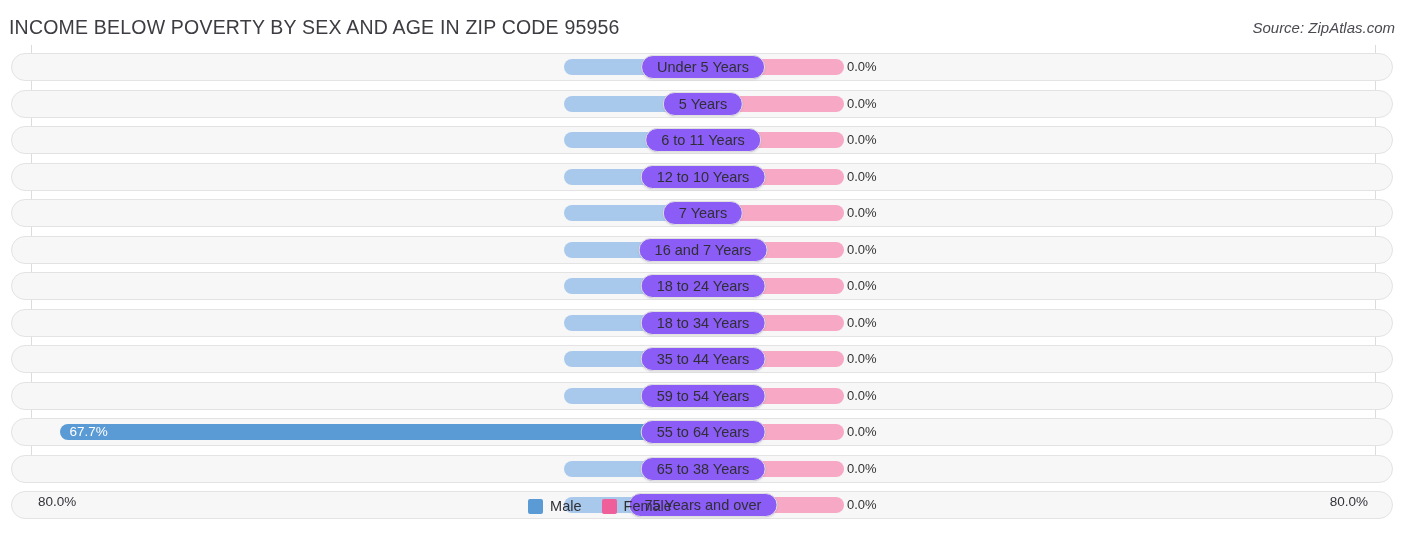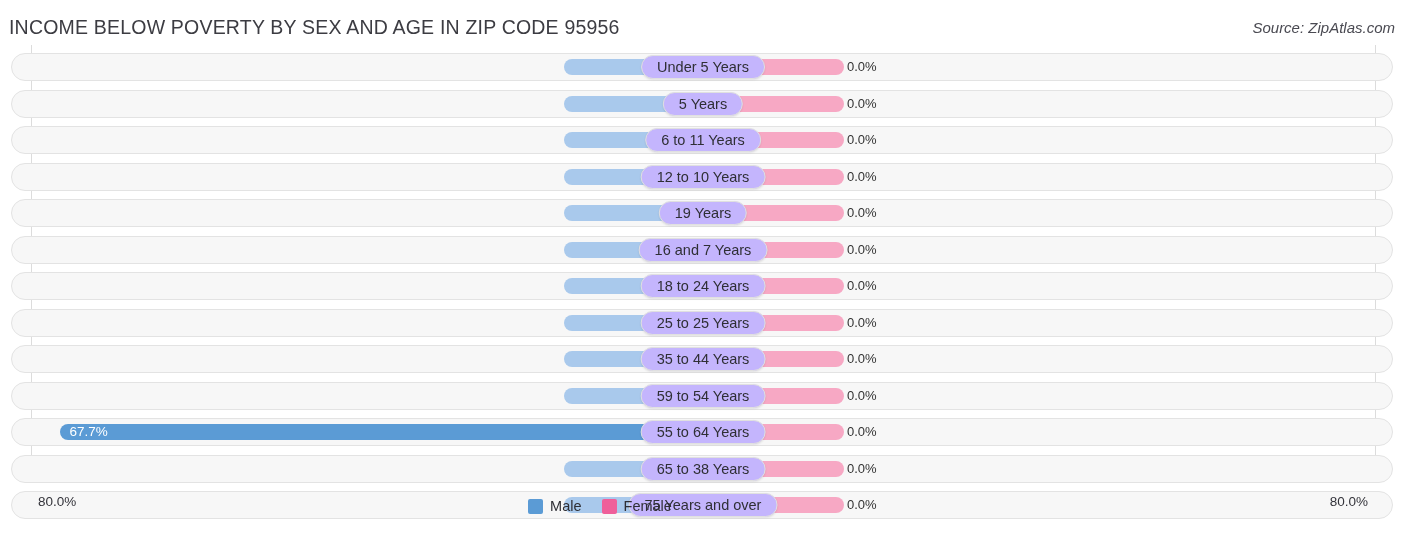--- a/index.html
+++ b/index.html
@@ -114,21 +114,21 @@
   }
 
   
   .pill {
     position: absolute;
     top: 1px;
     left: 50%;
     transform: translateX(-50%);
     height: 24px;
     padding: 0 15px;
-    background: #c4b5fd;
+    background: #8b5cf6;
     border: 1px solid #e0e0e0;
     border-radius: 12px;
     font-size: 14.5px;
     color: #2f2f35;
     line-height: 22px;
     white-space: nowrap;
     box-shadow: 0 1px 2px rgba(0,0,0,0.09);
   }
 
   
@@ -214,21 +214,21 @@
           <div class="val val-female">0.0%</div>
           <div class="pill">12 to 10 Years</div>
         </div>
       </div>
       <div class="row" style="top: 154px;">
         <div class="row-inner">
           <div class="bar bar-male" style="width: 140px;"></div>
           <div class="bar bar-female" style="width: 140px;"></div>
           <div class="val val-male">0.0%</div>
           <div class="val val-female">0.0%</div>
-          <div class="pill">19 Years</div>
+          <div class="pill">7 Years</div>
         </div>
       </div>
       <div class="row" style="top: 190.5px;">
         <div class="row-inner">
           <div class="bar bar-male" style="width: 140px;"></div>
           <div class="bar bar-female" style="width: 140px;"></div>
           <div class="val val-male">0.0%</div>
           <div class="val val-female">0.0%</div>
           <div class="pill">16 and 7 Years</div>
         </div>
@@ -241,21 +241,21 @@
           <div class="val val-female">0.0%</div>
           <div class="pill">18 to 24 Years</div>
         </div>
       </div>
       <div class="row" style="top: 263.5px;">
         <div class="row-inner">
           <div class="bar bar-male" style="width: 140px;"></div>
           <div class="bar bar-female" style="width: 140px;"></div>
           <div class="val val-male">0.0%</div>
           <div class="val val-female">0.0%</div>
-          <div class="pill">25 to 25 Years</div>
+          <div class="pill">18 to 34 Years</div>
         </div>
       </div>
       <div class="row" style="top: 300px;">
         <div class="row-inner">
           <div class="bar bar-male" style="width: 140px;"></div>
           <div class="bar bar-female" style="width: 140px;"></div>
           <div class="val val-male">0.0%</div>
           <div class="val val-female">0.0%</div>
           <div class="pill">35 to 44 Years</div>
         </div>

